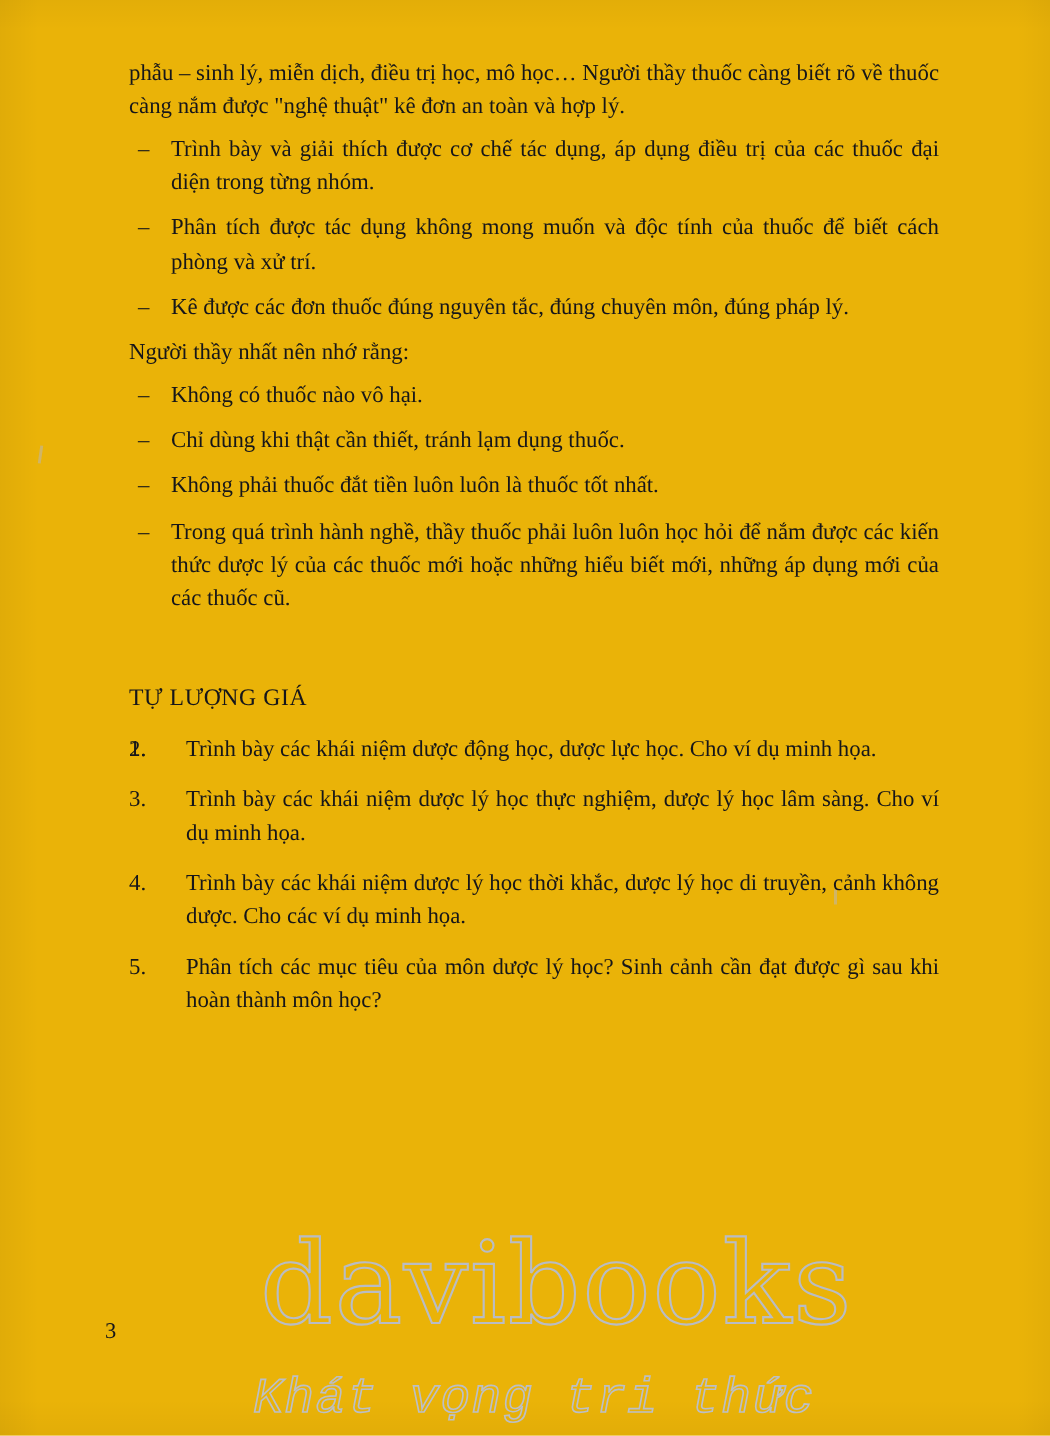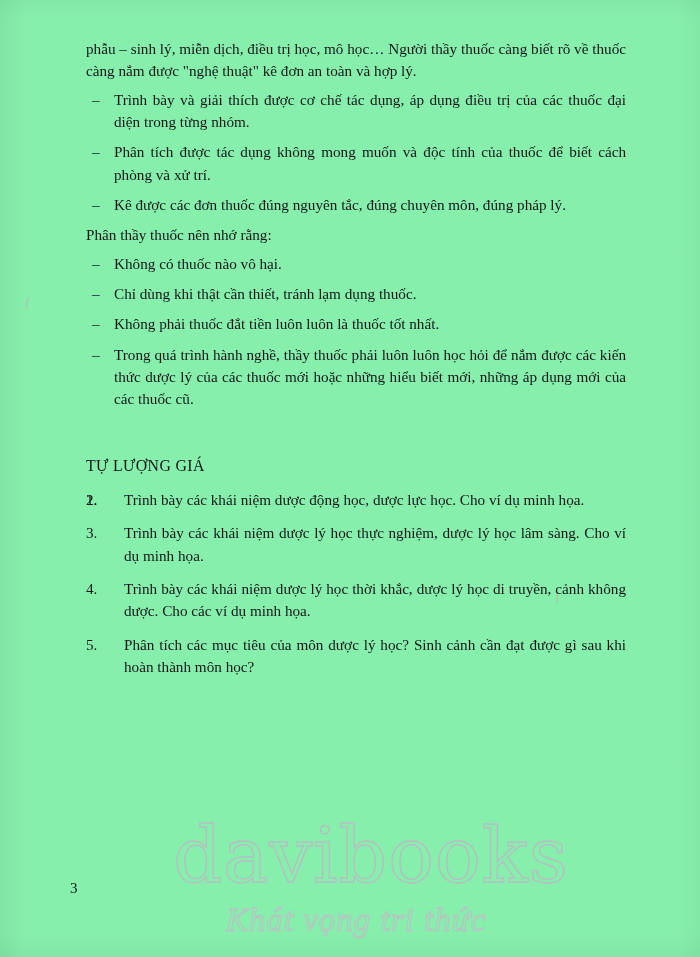--- a/index.html
+++ b/index.html
@@ -12,21 +12,21 @@
     background: #ffffff;
     font-family: "Liberation Serif", serif;
     color: #16161a;
     overflow: hidden;
     position: relative;
   }
 
   .page {
     position: absolute;
     inset: 0;
-    background: #86efac;
+    background: #eab308;
   }
 
   
   .page::before {
     content: "";
     position: absolute;
     inset: 0;
     background:
       linear-gradient(to right, rgba(0,0,0,0.045) 0px, rgba(0,0,0,0.0) 26px),
       linear-gradient(to left, rgba(0,0,0,0.03) 0px, rgba(0,0,0,0.0) 22px),
@@ -133,22 +133,22 @@
     font-family: "DejaVu Serif", serif;
     font-size: 76px;
     line-height: 1;
     letter-spacing: 1px;
     color: transparent;
     -webkit-text-stroke: 1.4px #b9bcc4;
     text-shadow: 0 0 0 transparent;
     padding-left: 42px;
   }
   .watermark .wm-sub {
-    margin-top: 8px;
-    font-family: Liberation Serif, serif;
+    margin-top: 20px;
+    font-family: Liberation Mono, monospace;
     font-style: italic;
     font-size: 33px;
     letter-spacing: 1px;
     color: transparent;
     padding-left: 12px;
     -webkit-text-stroke: 1.1px #bcbfc6;
   }
 </style>
 </head>
 <body>
@@ -171,21 +171,21 @@
       <li>
         <span class="dash">–</span>
         <span>Phân tích được tác dụng không mong muốn và độc tính của thuốc để biết cách phòng và xử trí.</span>
       </li>
       <li>
         <span class="dash">–</span>
         <span>Kê được các đơn thuốc đúng nguyên tắc, đúng chuyên môn, đúng pháp lý.</span>
       </li>
     </ul>
 
-    <p class="para para-gap">Phân thầy thuốc nên nhớ rằng:</p>
+    <p class="para para-gap">Người thầy nhất nên nhớ rằng:</p>
 
     <ul class="dash-list">
       <li>
         <span class="dash">–</span>
         <span>Không có thuốc nào vô hại.</span>
       </li>
       <li>
         <span class="dash">–</span>
         <span>Chỉ dùng khi thật cần thiết, tránh lạm dụng thuốc.</span>
       </li>

